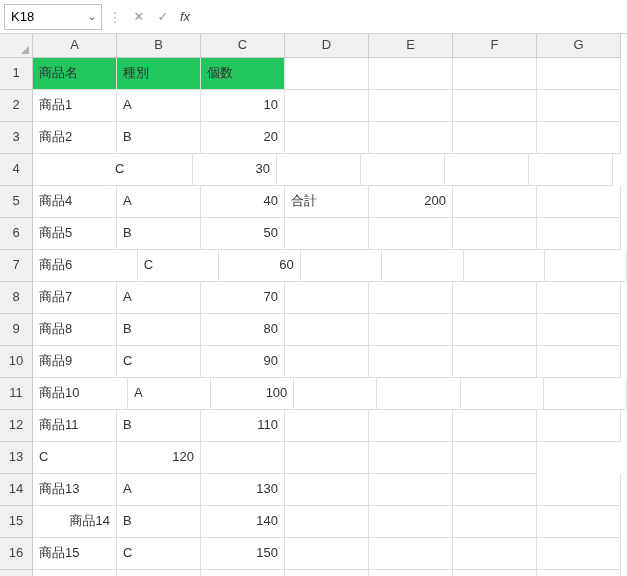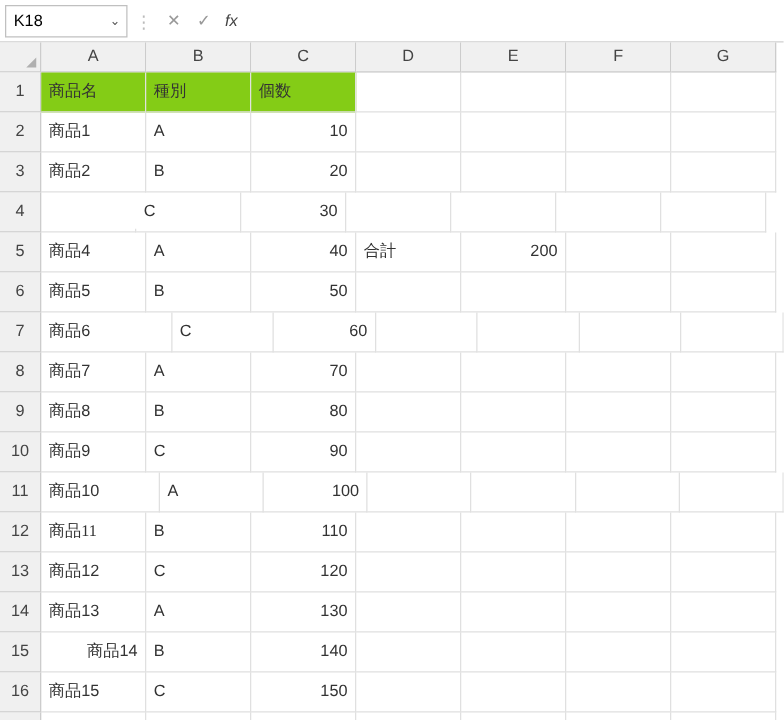--- a/index.html
+++ b/index.html
@@ -128,21 +128,21 @@
   .cell {
     border-right: 1px solid #e0e0e0;
     border-bottom: 1px solid #e0e0e0;
     padding: 0 6px;
     line-height: 30px;
     overflow: hidden;
     white-space: nowrap;
     color: #333;
   }
   .header-cell {
-    background: #84cc16;
+    background: #22c55e;
   }
   .num { text-align: right; }
   .colA { width: 84px; }
   .colB { width: 84px; }
   .colC { width: 84px; }
   .colD { width: 84px; }
   .colE { width: 84px; }
   .colF { width: 84px; }
   .colG { width: 84px; }
 </style>
@@ -280,31 +280,30 @@
         <div class="cell colA" style="width: 96px;">商品10</div>
         <div class="cell colB" style="width: 84px;">A</div>
         <div class="cell colC num" style="width: 84px;">100</div>
         <div class="cell colD" style="width: 84px;"></div>
         <div class="cell colE" style="width: 84px;"></div>
         <div class="cell colF" style="width: 84px;"></div>
         <div class="cell colG" style="width: 84px;"></div>
       </div>
       <div class="row">
         <div class="row-h">12</div>
-        <div class="cell colA" style="width: 84px; font-family: Liberation Serif, serif;">商品11</div>
+        <div class="cell colA" style="width: 84px;">商品11</div>
         <div class="cell colB" style="width: 84px;">B</div>
         <div class="cell colC num" style="width: 84px;">110</div>
         <div class="cell colD" style="width: 84px;"></div>
         <div class="cell colE" style="width: 84px;"></div>
         <div class="cell colF" style="width: 84px;"></div>
         <div class="cell colG" style="width: 84px;"></div>
       </div>
       <div class="row">
         <div class="row-h">13</div>
-        <div class="cell colA" style="width: 84px;">商品12</div>
         <div class="cell colB" style="width: 84px;">C</div>
         <div class="cell colC num" style="width: 84px;">120</div>
         <div class="cell colD" style="width: 84px;"></div>
         <div class="cell colE" style="width: 84px;"></div>
         <div class="cell colF" style="width: 84px;"></div>
         <div class="cell colG" style="width: 84px;"></div>
       </div>
       <div class="row">
         <div class="row-h">14</div>
         <div class="cell colA" style="width: 84px;">商品13</div>

